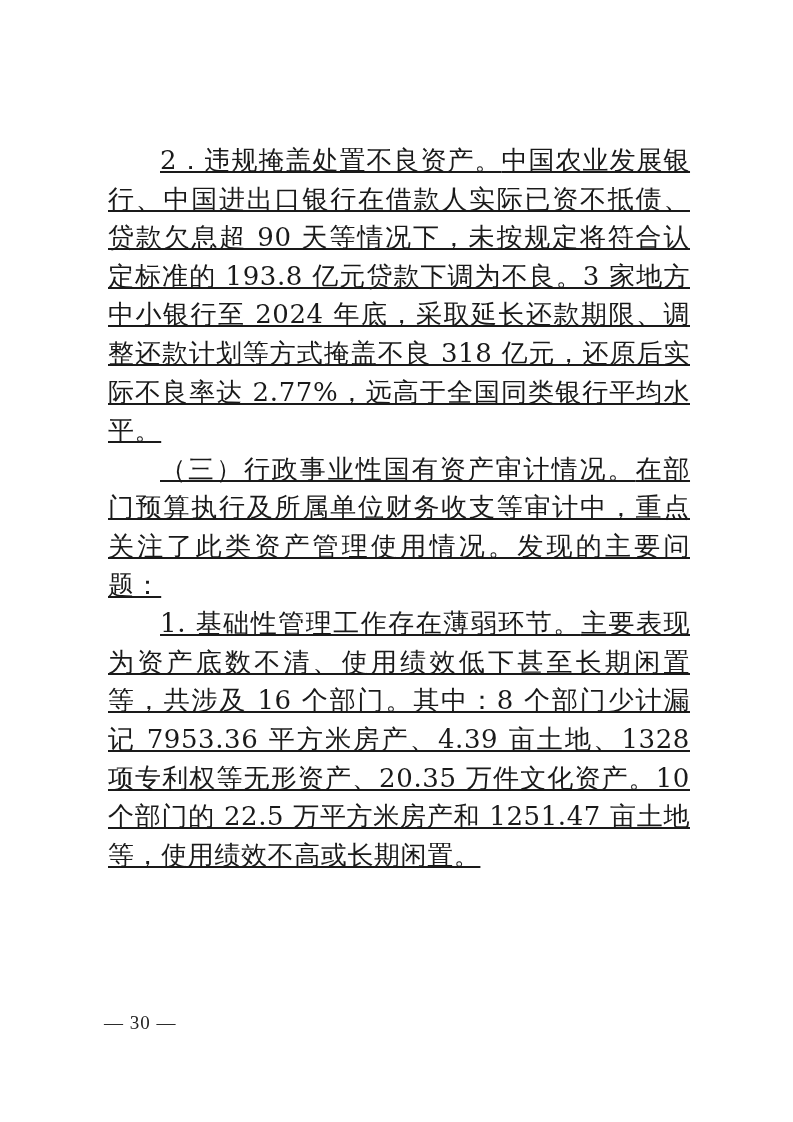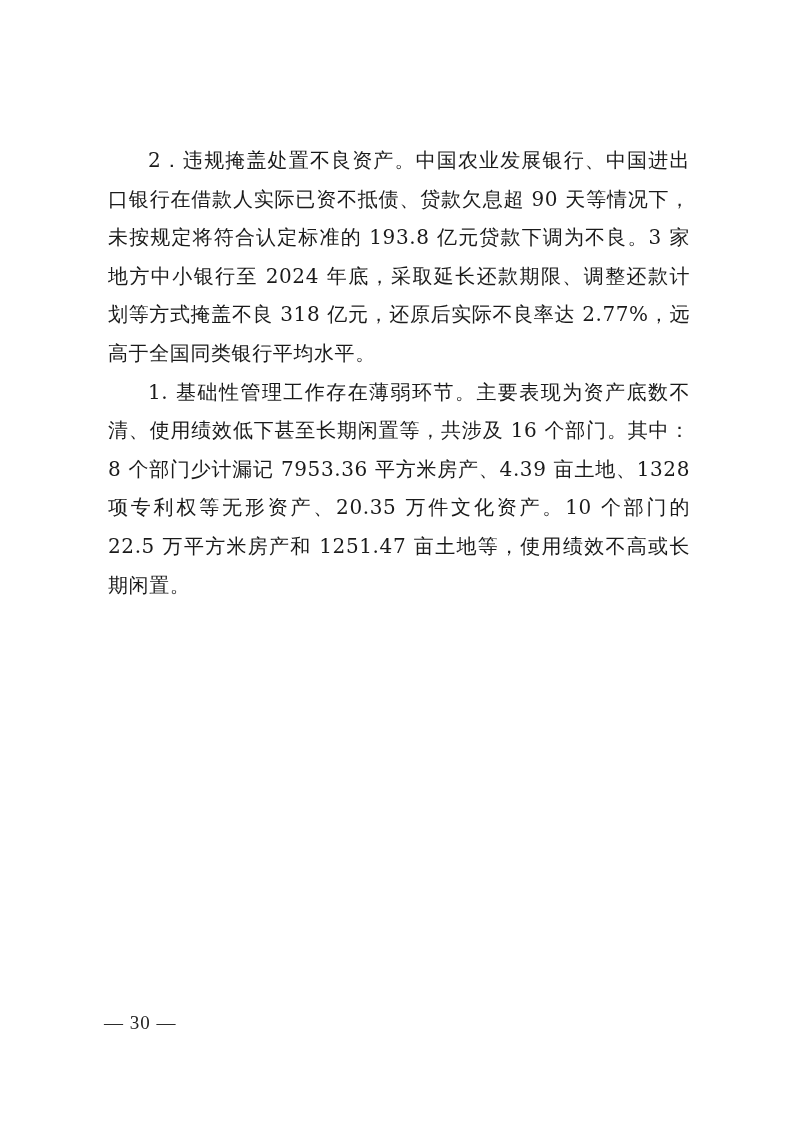--- a/index.html
+++ b/index.html
@@ -16,26 +16,27 @@
       color: #1a1a1a;
     }
     .page {
       position: absolute;
       left: 108px;
       top: 141px;
       width: 582px;
     }
     .para {
       margin: 0;
-      font-size: 20px;
+      font-size: 26px;
       line-height: 38.6px;
       text-align: justify;
       text-justify: inter-character;
       text-indent: 2em;
       letter-spacing: 0.6px;
+      text-decoration: underline;
     }
     .para.section {
       text-indent: 2em;
     }
     .lead {
       font-weight: normal;
     }
     .footer {
       position: absolute;
       left: 104px;
@@ -46,18 +47,21 @@
       letter-spacing: 1px;
     }
   </style>
 </head>
 <body>
 
 <div class="page">
   <p class="para">
     <span class="lead">2．违规掩盖处置不良资产。</span><span>中国农业发展银行、中国进出口银行在借款人实际已资不抵债、贷款欠息超 90 天等情况下，未按规定将符合认定标准的 193.8 亿元贷款下调为不良。3 家地方中小银行至 2024 年底，采取延长还款期限、调整还款计划等方式掩盖不良 318 亿元，还原后实际不良率达 2.77%，远高于全国同类银行平均水平。</span>
   </p>
+  <p class="para section">
+    <span class="lead">（三）行政事业性国有资产审计情况。</span><span>在部门预算执行及所属单位财务收支等审计中，重点关注了此类资产管理使用情况。发现的主要问题：</span>
+  </p>
   <p class="para">
     <span class="lead">1. 基础性管理工作存在薄弱环节。</span><span>主要表现为资产底数不清、使用绩效低下甚至长期闲置等，共涉及 16 个部门。其中：8 个部门少计漏记 7953.36 平方米房产、4.39 亩土地、1328 项专利权等无形资产、20.35 万件文化资产。10 个部门的 22.5 万平方米房产和 1251.47 亩土地等，使用绩效不高或长期闲置。</span>
   </p>
 </div>
 
 <div class="footer">— 30 —</div>
 
 </body></html>

